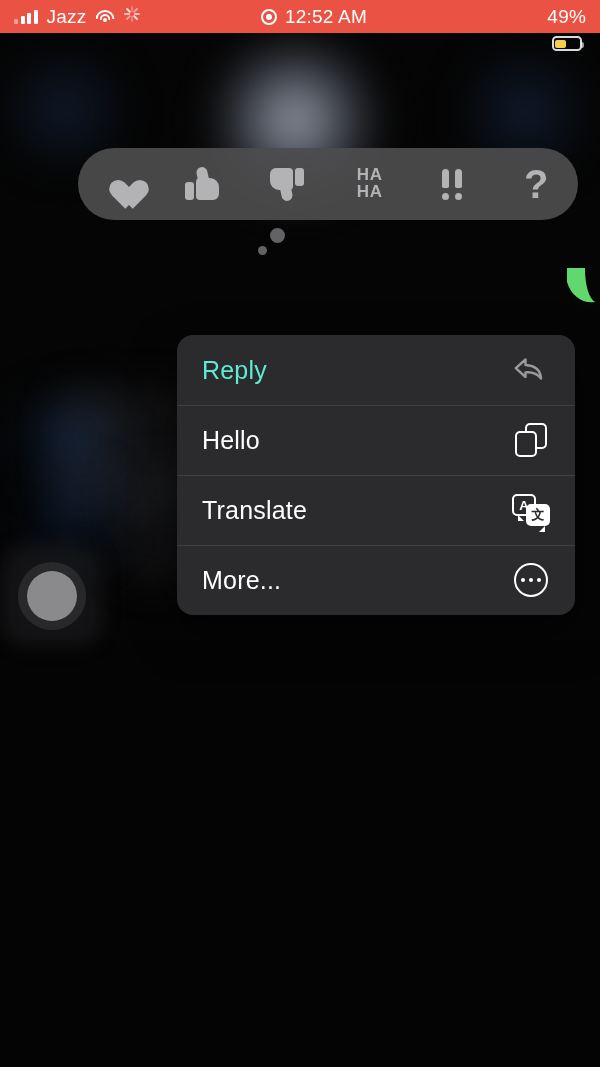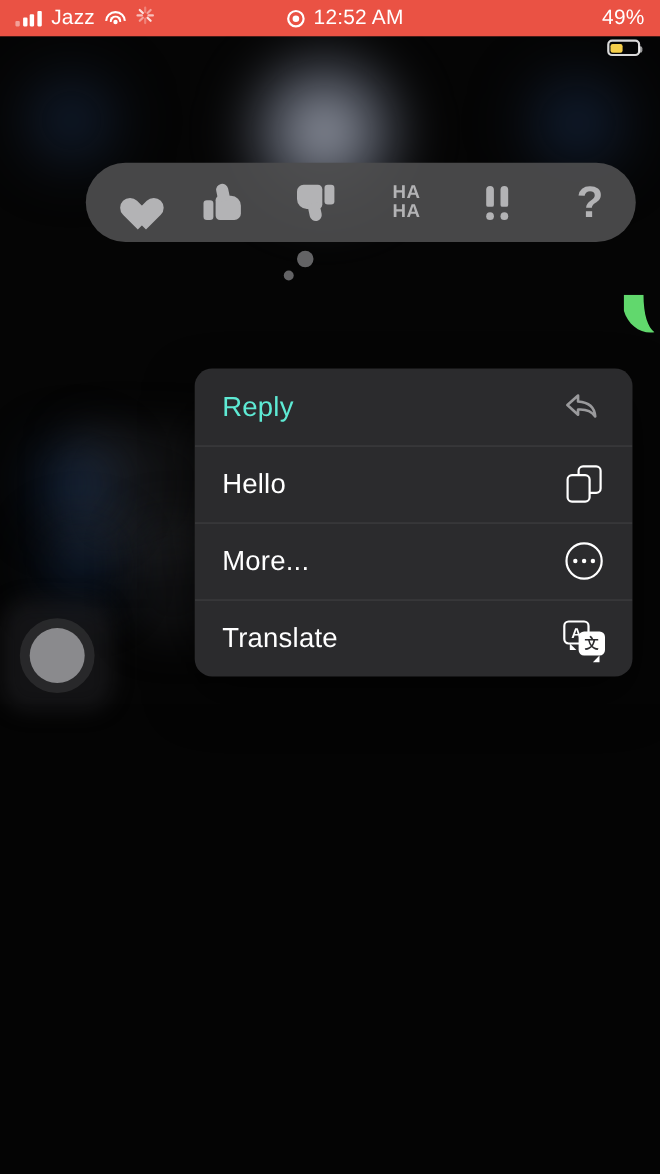--- a/index.html
+++ b/index.html
@@ -345,40 +345,40 @@
       <div class="ctx-label">Hello</div>
       <div class="ctx-icon">
         <div class="ic-copy">
             <div class="back"></div>
             <div class="front"></div>
           </div>
       </div>
     </div>
 
     <div class="ctx-row">
+      <div class="ctx-label">Translate</div>
+      <div class="ctx-icon">
+        <div class="ic-translate">
+          <div class="b1">A</div>
+          <div class="b2">文</div>
+        </div>
+      </div>
+    </div>
+
+    <div class="ctx-row">
       <div class="ctx-label">More...</div>
       <div class="ctx-icon">
         <div class="ic-more">
             <i></i>
             <i></i>
             <i></i>
           </div>
       </div>
     </div>
 
-    <div class="ctx-row">
-      <div class="ctx-label">Translate</div>
-      <div class="ctx-icon">
-        <div class="ic-translate">
-          <div class="b1">A</div>
-          <div class="b2">文</div>
-        </div>
-      </div>
-    </div>
-
   </div>
 
   <div class="assistive-halo"></div>
   <div class="assistive">
     <div class="inner"></div>
   </div>
 
 </div>
 
 </body></html>

